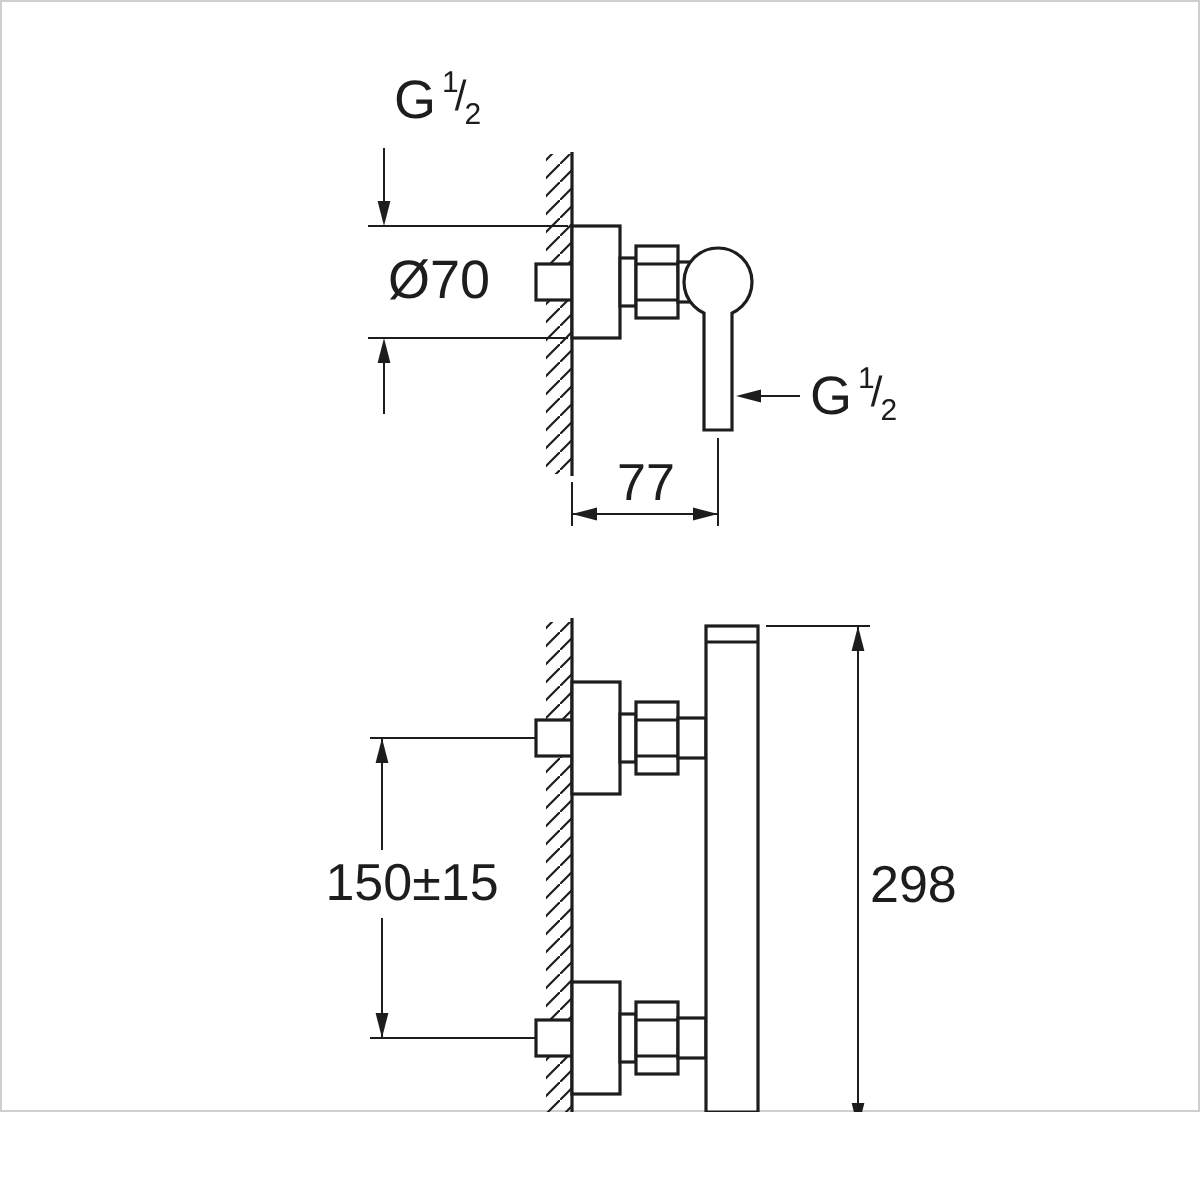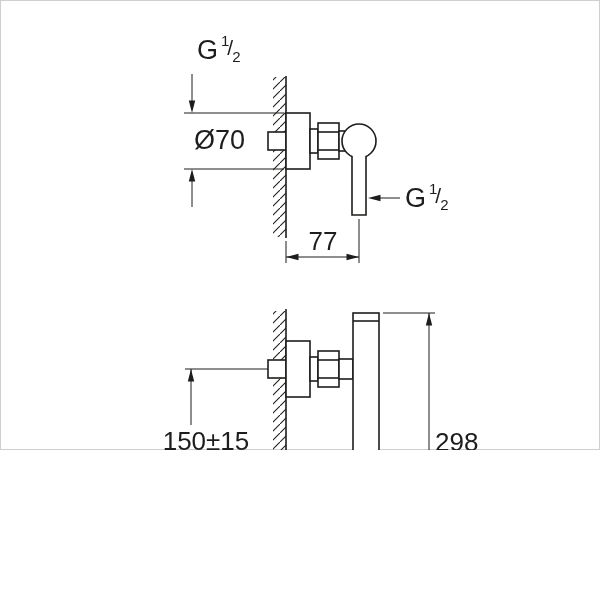--- a/index.html
+++ b/index.html
@@ -1,18 +1,18 @@
 <!DOCTYPE html>
 <html><head>
 <meta charset="utf-8">
 <style>
   :root { --line: #1d1d1b; --bg: #ffffff; }
   html, body { margin: 0; padding: 0; background: var(--bg); }
   .frame {
-    width: 600px; height: 450px;
+    width: 600px; height: 556px;
     box-sizing: border-box;
     border: 1px solid #cfcfcf;
     background: var(--bg);
     font-family: "Liberation Sans", sans-serif;
   }
   svg { display: block; }
   .obj   { fill: #ffffff; stroke: var(--line); stroke-width: 1.6; }
   .objln { fill: none;    stroke: var(--line); stroke-width: 1.6; }
   .dim   { fill: none;    stroke: var(--line); stroke-width: 1; }
   .arrow { fill: var(--line); stroke: none; }

